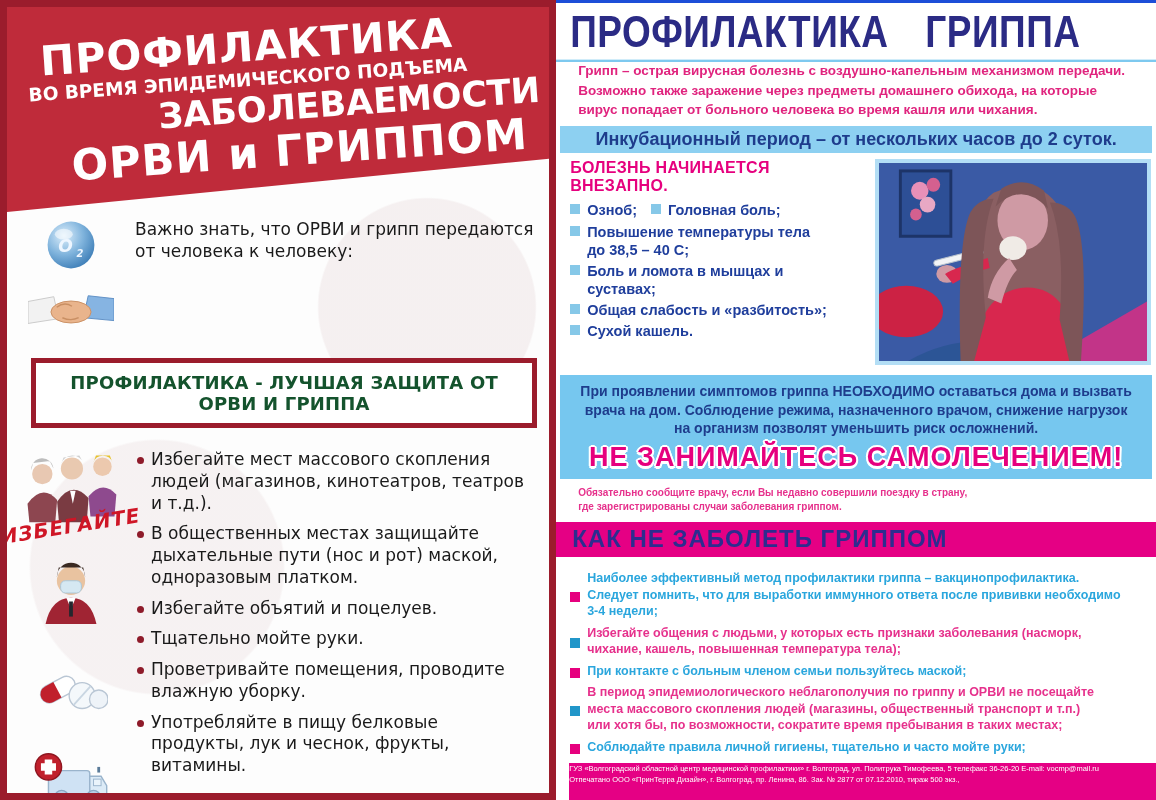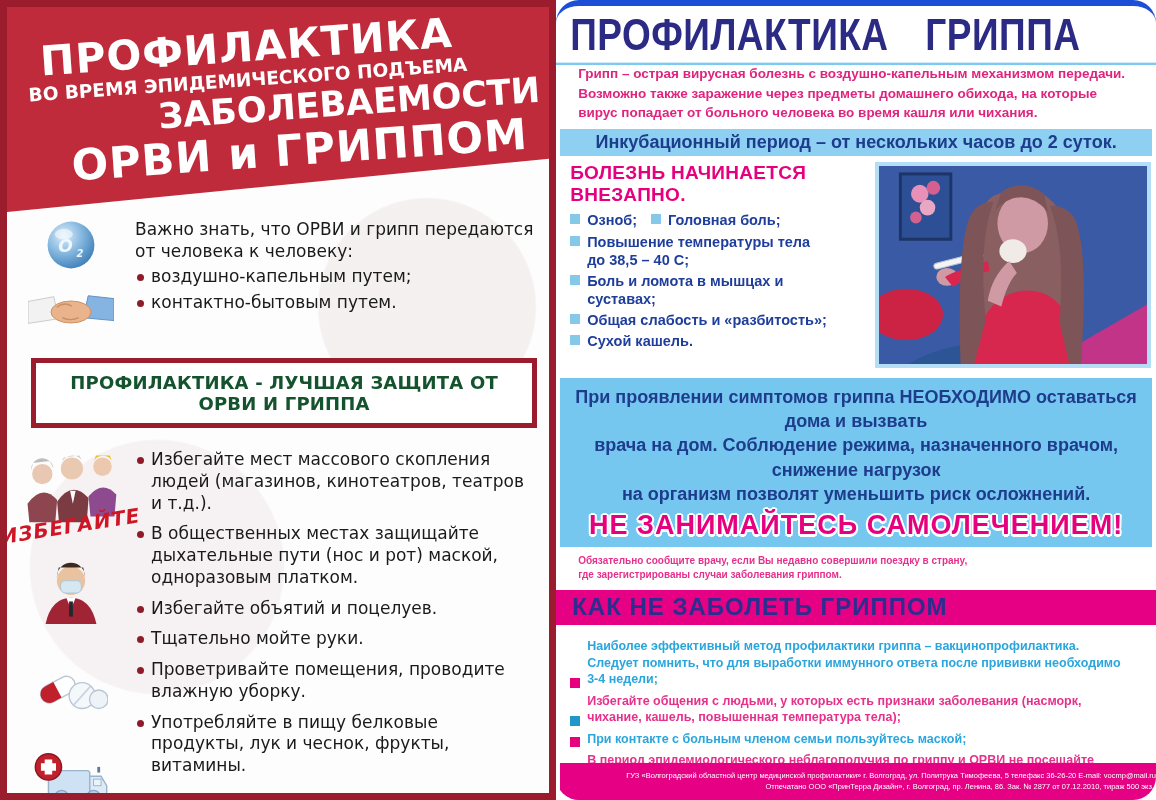--- a/index.html
+++ b/index.html
@@ -61,24 +61,23 @@
   .avoid-stamp {
     color: #cf1626; font-weight: bold; font-style: italic;
     font-size: 20px; transform: rotate(-9deg);
     margin-top: -14px; letter-spacing: 1px;
   }
   .icon-box { margin-top: 0; }
   
   .right-panel {
     width: 624px; height: 800px;
     background: #fff;
-    border-top: 6px solid #1d4ed8;
+    border-top: 3px solid #1d4ed8;
     position: relative;
     overflow: hidden;
-    border-radius: 23px;
   }
   .r-header {
     color: #2b2b85; font-weight: bold; font-size: 37px;
     letter-spacing: 0.5px; word-spacing: 26px;
     padding: 4px 0 2px 14px;
     transform: scaleY(1.18); transform-origin: top left;
     border-bottom: 2px solid #7ec9ef;
     width: 100%;
   }
   .r-intro {
@@ -86,67 +85,67 @@
     line-height: 1.45; white-space: pre-line;
     padding: 8px 6px 4px 22px;
   }
   .r-incubation {
     background: #8dd0f1; color: #1e3c8c; font-weight: bold;
     font-size: 18px; text-align: center; padding: 3px 0;
     margin: 2px 4px 0 4px;
   }
   .r-sym-section { position: relative; height: 212px; margin-top: 6px; }
   .r-sym-col { width: 296px; padding-left: 14px; }
-  .r-sudden { color: #e6007e; font-weight: bold; font-size: 19px; line-height: 1.15; white-space: pre-line; letter-spacing: 0.3px; }
+  .r-sudden { color: #e6007e; font-weight: bold; font-size: 16px; line-height: 1.15; white-space: pre-line; letter-spacing: 0.3px; }
   .r-sym-heading { color: #2aa6dd; font-weight: bold; font-size: 16px; line-height: 1.2; white-space: pre-line; margin-top: 6px; }
   .r-symlist { list-style: none; margin-top: 6px; }
   .r-symlist li, .sym-pair { display: flex; align-items: flex-start; margin-top: 3px; }
   .r-symlist li span.txt, .sym-pair span.txt { color: #1f3e9c; font-weight: bold; font-size: 14.5px; line-height: 1.25; white-space: pre-line; }
   .sq { display: inline-block; width: 10px; height: 10px; background: #86c8e8; margin: 3px 7px 0 0; flex-shrink: 0; }
   .sym-pair .gap { width: 14px; }
   .r-photo {
     position: absolute; right: 5px; top: 0;
     width: 276px; height: 206px;
     border: 4px solid #b3def5;
     background: #3b62b0;
   }
   .r-photo svg { display: block; width: 100%; height: 100%; }
   .r-bluebox {
     background: #76c7ef; margin: 4px 4px 0 4px;
     padding: 7px 10px 6px 10px; text-align: center;
   }
-  .r-bluebox-text { color: #1e3c8c; font-weight: bold; font-size: 18px; line-height: 1.35; white-space: pre-line; }
+  .r-bluebox-text { color: #1e3c8c; font-weight: bold; font-size: 14px; line-height: 1.35; white-space: pre-line; }
   .r-slogan {
     color: #e6007e; font-weight: bold; font-size: 27px; letter-spacing: 1px;
     margin-top: 4px;
     text-shadow: 2px 0 0 #fff, -2px 0 0 #fff, 0 2px 0 #fff, 0 -2px 0 #fff, 1.5px 1.5px 0 #fff, -1.5px -1.5px 0 #fff, 1.5px -1.5px 0 #fff, -1.5px 1.5px 0 #fff;
     transform: scaleY(1.05);
   }
   .r-notify {
     color: #e6318c; font-weight: bold; font-size: 10px; line-height: 1.4;
     white-space: pre-line; padding: 7px 6px 6px 22px;
   }
   .r-howbar {
     background: #e50084; color: #2d2d8f; font-weight: bold;
     font-size: 24px; letter-spacing: 1px; padding: 3px 16px 4px 16px;
     margin: 2px 0 0 0;
   }
   .r-prevlist { list-style: none; padding: 8px 8px 0 14px; }
-  .r-prevlist li { display: flex; align-items: flex-end; margin-top: 5px; }
+  .r-prevlist li { display: flex; align-items: center; margin-top: 5px; }
   .r-prevlist li .bullet { display: inline-block; width: 10px; height: 10px; margin: 3px 7px 0 0; flex-shrink: 0; }
   .r-prevlist li.pb .bullet { background: #e6007e; }
   .r-prevlist li.bb .bullet { background: #2196c9; }
   .r-prevlist li span.txt { font-weight: bold; font-size: 12.5px; line-height: 1.32; white-space: pre-line; }
   .r-prevlist li.pb span.txt { color: #2aa6dd; }
   .r-prevlist li.bb span.txt { color: #e6318c; }
   .r-footerbar {
-    position: absolute; left: 4px; right: 0; bottom: 0; height: 37px;
+    position: absolute; left: 13px; right: 0; bottom: 0; height: 37px;
     background: #e50084; color: #fff;
-    font-size: 7.5px; line-height: 1.5; text-align: right;
-    padding-top: 7px; white-space: pre-line;
+    font-size: 7.5px; line-height: 1.5; text-align: left;
+    white-space: pre-line;
   }
 </style>
 </head>
 <body>
 
 <div class="poster">
 
   <div class="left-panel">
     <div class="l-header">
       <div class="l-header-text">
@@ -181,24 +180,20 @@
               <polygon points="90,11 63,8 58,31 90,34" fill="#86b4e2" stroke="#5e8fc4" stroke-width="1"></polygon>
               <ellipse cx="45" cy="25" rx="21" ry="11.5" fill="#e9b48c" stroke="#c98f63" stroke-width="1"></ellipse>
               <path d="M30 20 q8 -6 16 -1" fill="none" stroke="#c98f63" stroke-width="1.5"></path>
               <path d="M36 31 q9 4 17 0" fill="none" stroke="#c98f63" stroke-width="1.5"></path>
             </svg>
           </span>
         </div>
         <div class="l-text-col">
           <div class="l-intro-text">Важно знать, что ОРВИ и грипп передаются
 от человека к человеку:</div>
-          <ul class="l-dotlist">
-            <li>воздушно-капельным путем;</li>
-            <li>контактно-бытовым путем.</li>
-          </ul>
         </div>
       </div>
 
       <div class="l-banner">ПРОФИЛАКТИКА - ЛУЧШАЯ ЗАЩИТА ОТ ОРВИ И ГРИППА</div>
 
       <div class="l-row l-tips-row">
         <div class="l-icon-col">
           <span class="icon-box" style="margin-top:10px">
             <svg width="104" height="74" viewBox="0 0 110 80">
               <circle cx="24" cy="26" r="11" fill="#e8c8b2"></circle>

